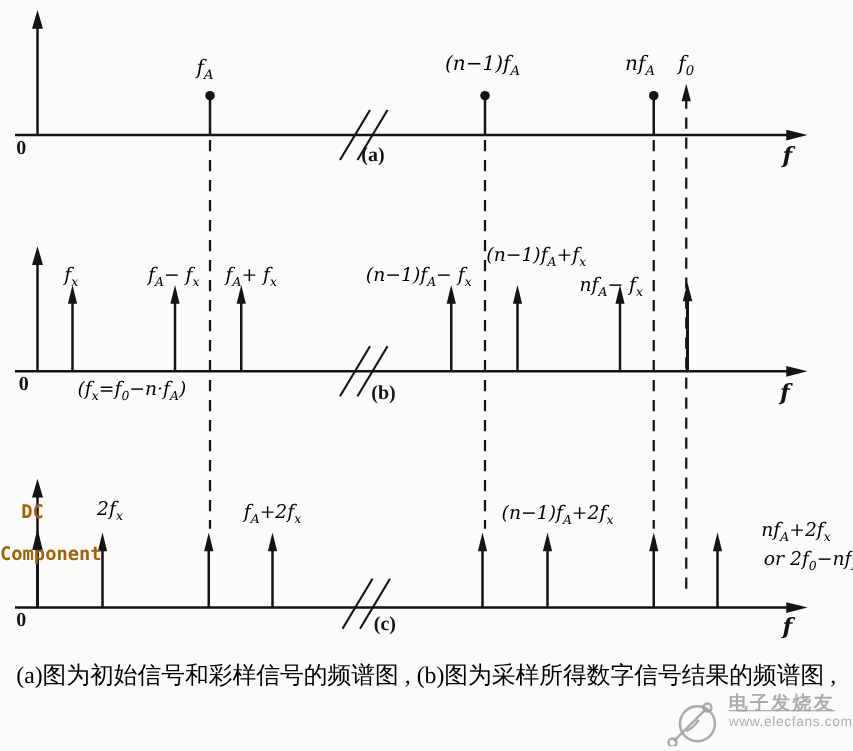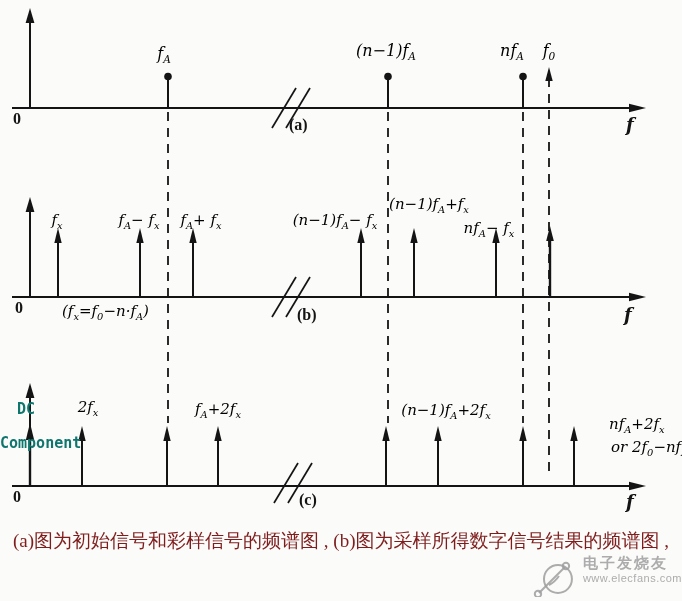--- a/index.html
+++ b/index.html
@@ -12,28 +12,28 @@
   .lbl{
     position:absolute;white-space:nowrap;line-height:1;color:#000000;
     font:italic 16px "DejaVu Serif",serif;transform:translateX(-50%);
   }
   .lbl.sm{font-size:15px;}
   .lbl.la{transform:none;margin-left:31px;}
   sub{font-size:66%;line-height:0;font-style:italic;}
   .tag{position:absolute;line-height:1;font:bold 16px "Liberation Serif",serif;color:#141414;}
   .axisf{position:absolute;line-height:1;font:italic bold 18px "DejaVu Serif",serif;color:#141414;}
   .zero{position:absolute;line-height:1;font:bold 16px "Liberation Serif",serif;color:#141414;}
-  .mono{position:absolute;line-height:1;font:bold 15px "DejaVu Sans Mono",monospace;color:#0f766e;}
+  .mono{position:absolute;line-height:1;font:bold 15px "DejaVu Sans Mono",monospace;color:#a16207;}
   .caption{position:absolute;left:0;width:682px;text-align:center;
-    font:19px "Liberation Serif",serif;color:#7f1d1d;line-height:1.3;}
+    font:19px "Liberation Serif",serif;color:#000000;line-height:1.3;}
   .mathinline{font:italic 17px "DejaVu Serif",serif;}
   .watermark{position:absolute;left:531px;top:555px;width:151px;height:44px;
     display:flex;align-items:flex-start;z-index:5;pointer-events:none;}
   .wm-text{margin-left:2px;color:rgba(158,158,158,0.85);}
-  .wm-brand{font:bold 15px "Liberation Sans",sans-serif;letter-spacing:2px;line-height:1.1;}
+  .wm-brand{font:bold 15px "Liberation Sans",sans-serif;letter-spacing:2px;line-height:1.1;text-decoration:underline;}
   .wm-url{font:11px "Liberation Sans",sans-serif;letter-spacing:0.5px;line-height:1.2;}
 </style>
 </head>
 <body>
 
 <div class="stage">
 
   <svg class="diagram" width="682" height="530" viewBox="0 0 682 530">
     <g stroke="#141414" fill="#141414">
 

